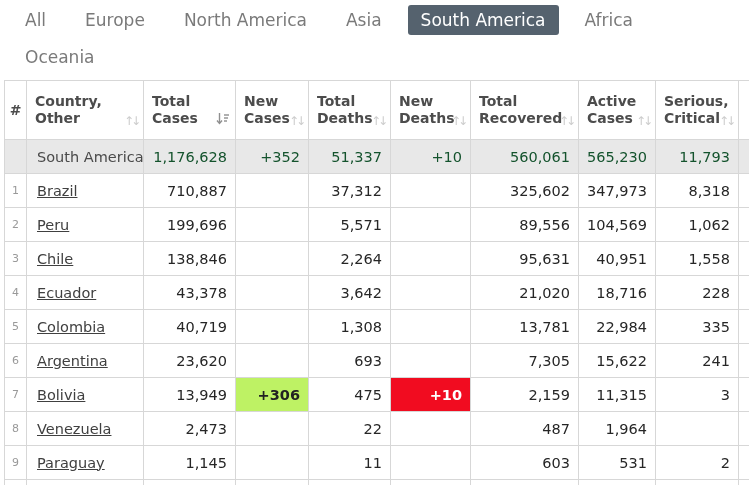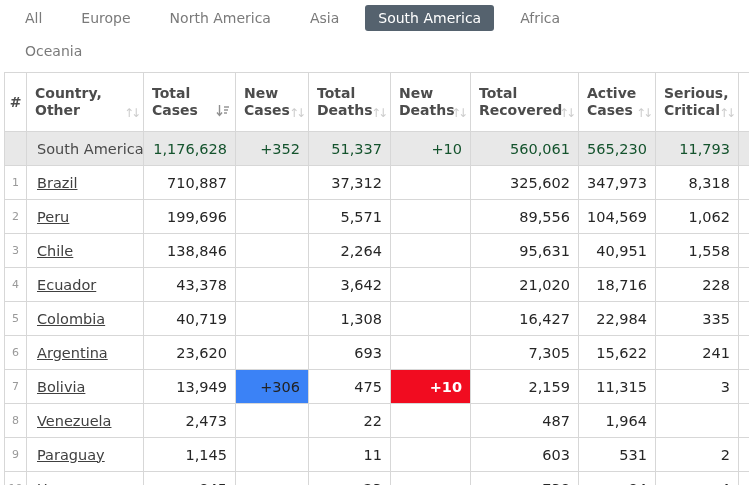--- a/index.html
+++ b/index.html
@@ -3,21 +3,21 @@
 <meta charset="utf-8">
 <style>
   * { box-sizing: border-box; margin: 0; padding: 0; }
   html, body { width: 749px; height: 485px; overflow: hidden; background: #fff;
     font-family: "DejaVu Sans", "Liberation Sans", sans-serif; }
 
   
   .tabs { padding: 5px 0 0 12px; }
   .tab-row { display: flex; align-items: center; }
   .tab-row.second { margin-top: 7px; }
-  .tab { color: #7a7a7a; font-size: 14px; padding: 5px 13px; cursor: pointer;
+  .tab { color: #7a7a7a; font-size: 17px; padding: 5px 13px; cursor: pointer;
     margin-right: 13px; white-space: nowrap; }
   .tab.active { background: #55626e; color: #fff; border-radius: 3px; }
 
   
   .tbl-wrap { margin: 8px 0 0 4px; }
   table { border-collapse: collapse; table-layout: fixed; width: 756px;
     font-size: 14.5px; color: #262626; }
   th, td { border: 1px solid #d7d7d7; vertical-align: middle; }
 
   thead th { height: 49px; font-size: 14px; font-weight: bold; color: #4c4c4c;
@@ -31,21 +31,21 @@
   tbody tr { height: 34px; }
   td { padding: 0 8px; }
   td.num { color: #999; font-size: 11px; text-align: center; padding: 0 2px; }
   td.name { text-align: left; padding-left: 10px; white-space: nowrap; }
   td.val { text-align: right; white-space: nowrap; }
   a.country-link { color: #404040; text-decoration: underline; cursor: pointer; }
 
   tr.row-total td { background: #e8e8e8; color: #14532d; }
   tr.row-total td.name { color: #4a4a4a; }
 
-  td.hl-yellow { background: #3b82f6; font-weight: normal; color: #222; }
+  td.hl-yellow { background: #bef264; font-weight: bold; color: #222; }
   td.hl-red { background: #f10c20; color: #fff; font-weight: bold; }
 </style>
 </head>
 <body>
 
 <div class="tabs">
   <div class="tab-row">
     <div class="tab">All</div>
     <div class="tab">Europe</div>
     <div class="tab">North America</div>
@@ -181,21 +181,21 @@
     <td class="val">228</td>
     <td></td>
   </tr>
         <tr class="row-country">
     <td class="num">5</td>
     <td class="name"><a class="country-link">Colombia</a></td>
     <td class="val">40,719</td>
     <td class="val"></td>
     <td class="val">1,308</td>
     <td class="val"></td>
-    <td class="val">16,427</td>
+    <td class="val">13,781</td>
     <td class="val">22,984</td>
     <td class="val">335</td>
     <td></td>
   </tr>
         <tr class="row-country">
     <td class="num">6</td>
     <td class="name"><a class="country-link">Argentina</a></td>
     <td class="val">23,620</td>
     <td class="val"></td>
     <td class="val">693</td>

